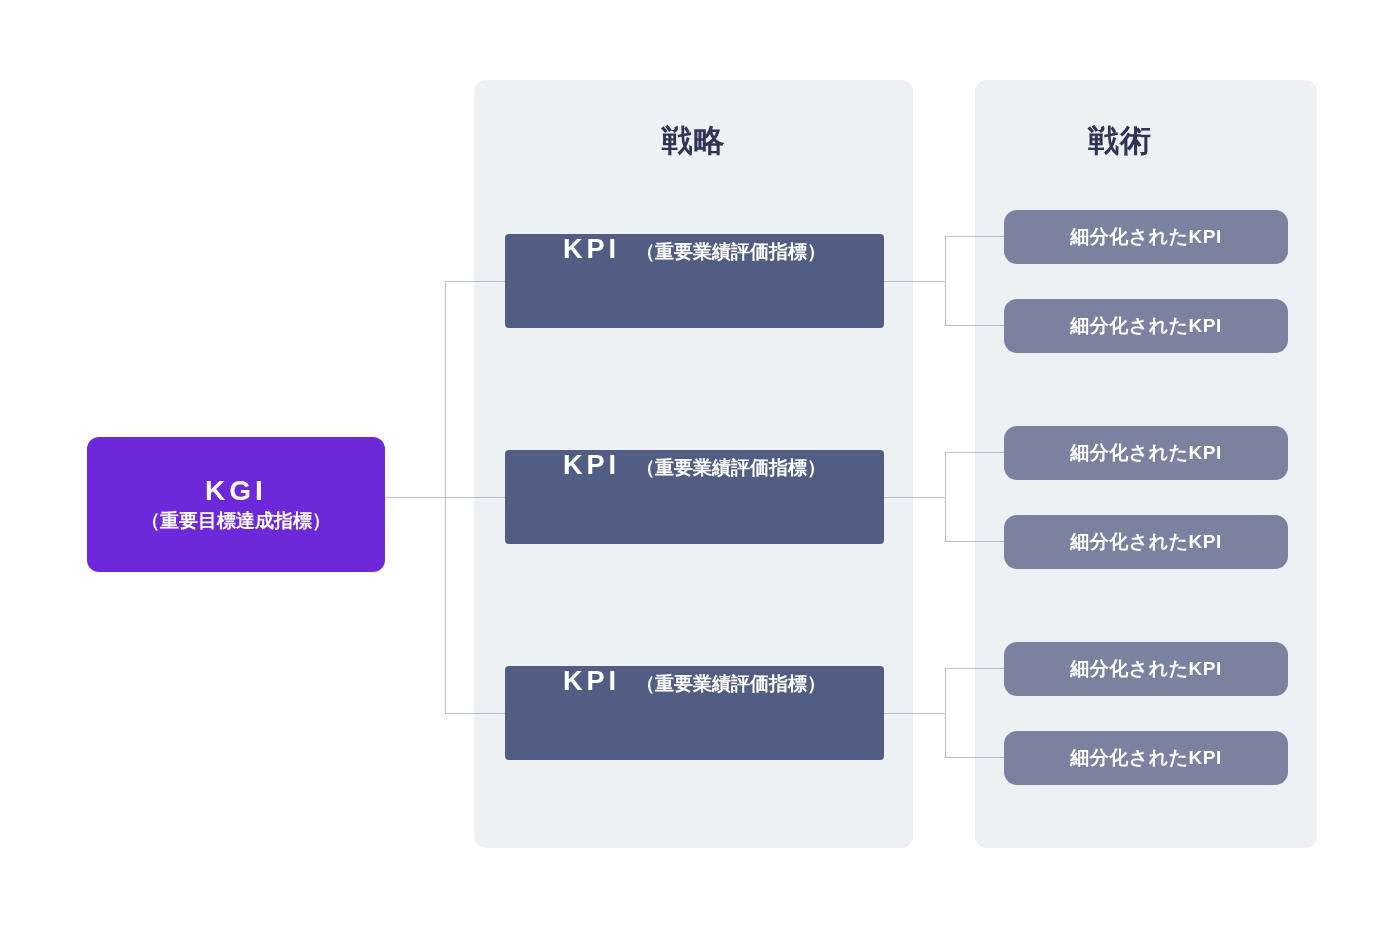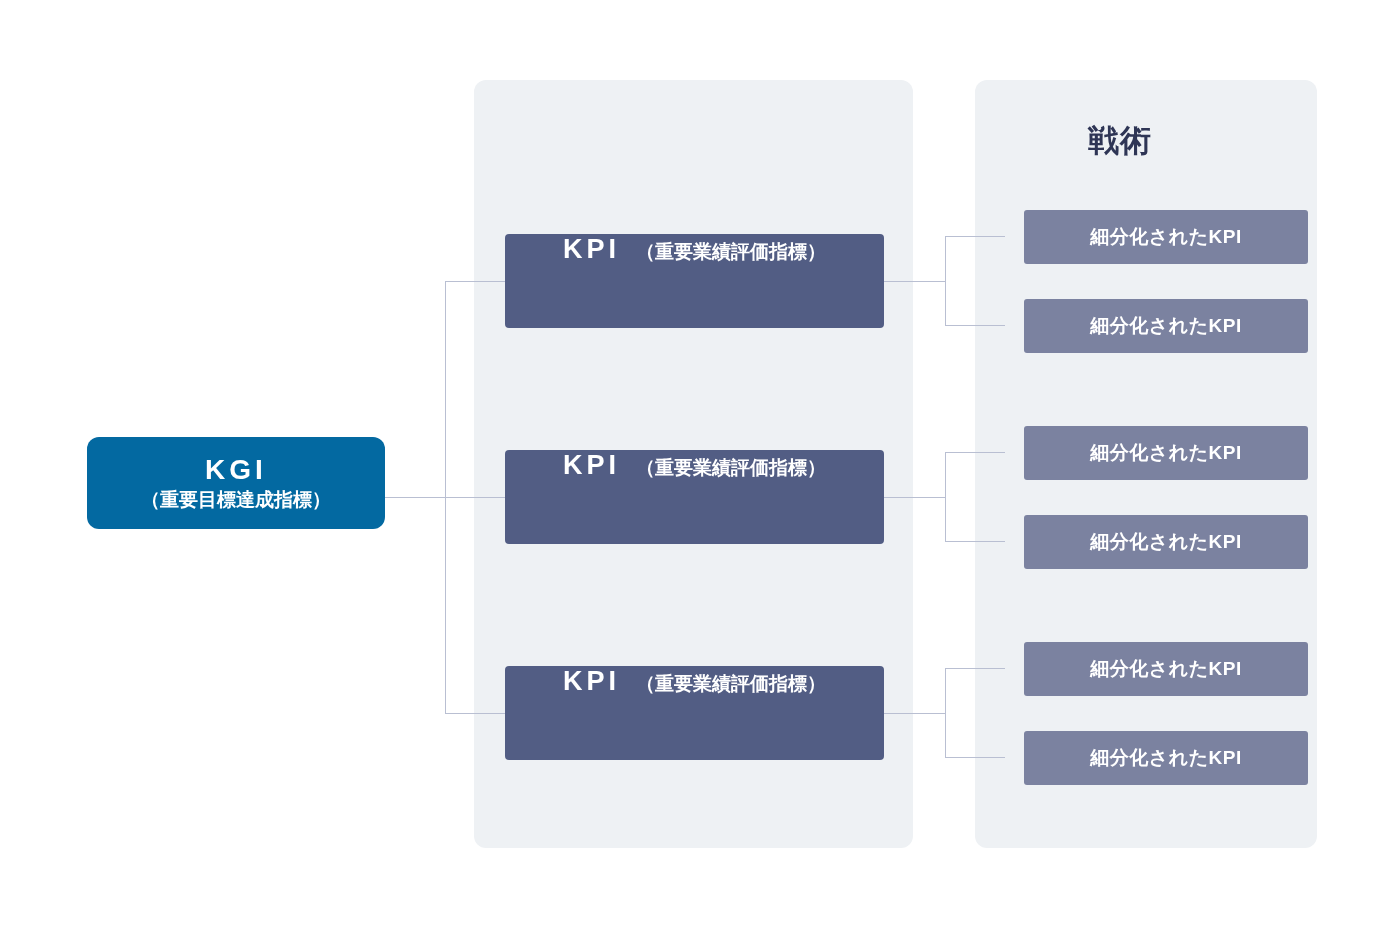--- a/index.html
+++ b/index.html
@@ -58,22 +58,22 @@
     flex-direction: column;
     align-items: center;
     justify-content: center;
     color: #ffffff;
     text-align: center;
     white-space: nowrap;
   }
 
   #node-kgi {
     left: 87px; top: 437px;
-    width: 298px; height: 92px;
-    background: #0369a1;
+    width: 298px; height: 135px;
+    background: #6d28d9;
     border-radius: 12px;
     text-align: center;
   }
   #node-kgi .kgi-main {
     font-size: 28px;
     font-weight: bold;
     letter-spacing: 4px;
     line-height: 1.15;
   }
   #node-kgi .kgi-sub {
@@ -101,36 +101,36 @@
   .node-kpi .kpi-sub {
     font-size: 19px;
     font-weight: bold;
     letter-spacing: 0px;
     margin-left: 16px;
   }
 
   .node-sub {
     width: 284px; height: 54px;
     background: #7b82a0;
-    border-radius: 3px;
+    border-radius: 13px;
     left: 1004px;
     font-size: 19px;
     font-weight: bold;
     letter-spacing: 0.5px;
-    margin-left: 20px;
   }
 </style>
 </head>
 <body>
 
 <div id="canvas">
 
   <div id="panel-strategy" class="panel"></div>
   <div id="panel-tactics" class="panel"></div>
 
+  <div id="title-strategy" class="panel-title">戦略</div>
   <div id="title-tactics" class="panel-title">戦術</div>
 
   <div class="line h" style="left:385px; top:497px; width:61px;"></div>
 
   <div class="line v" style="left:445px; top:281px; height:433px;"></div>
 
   <div class="line h" style="left:445px; top:281px; width:61px;"></div>
 
   <div class="line h" style="left:445px; top:497px; width:61px;"></div>
 

